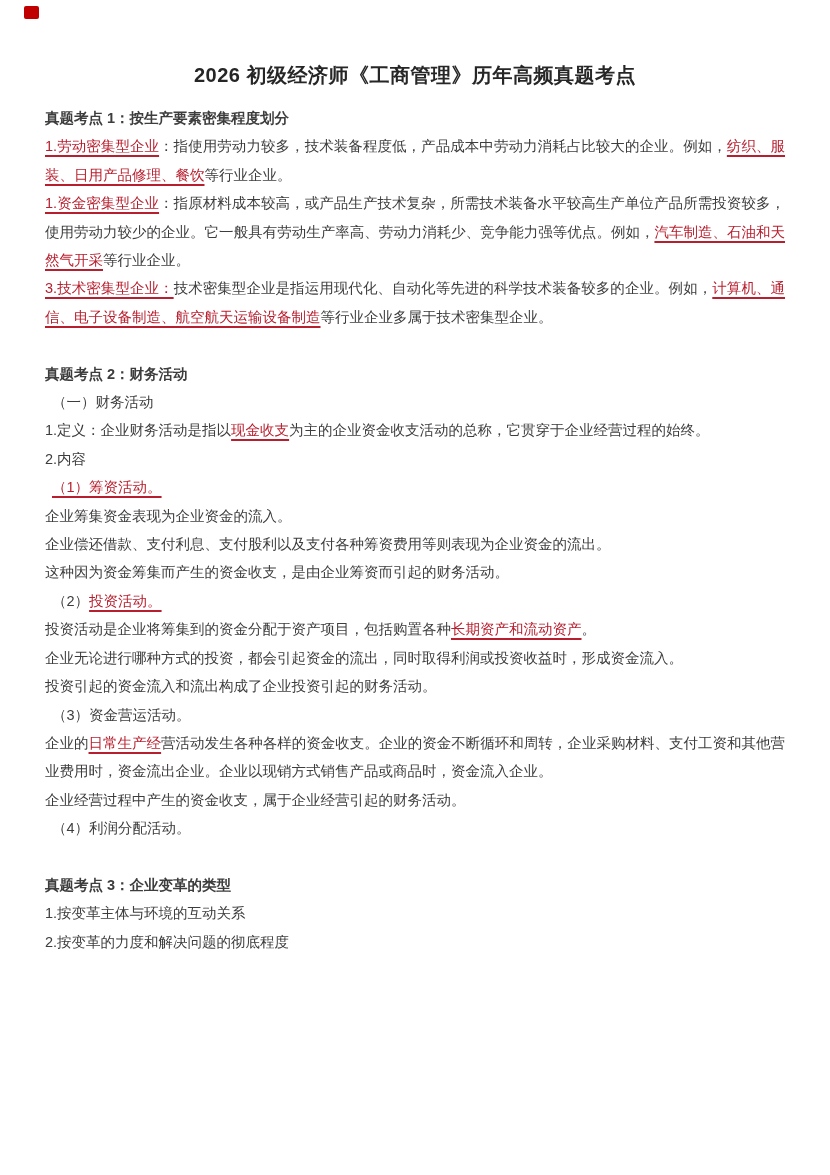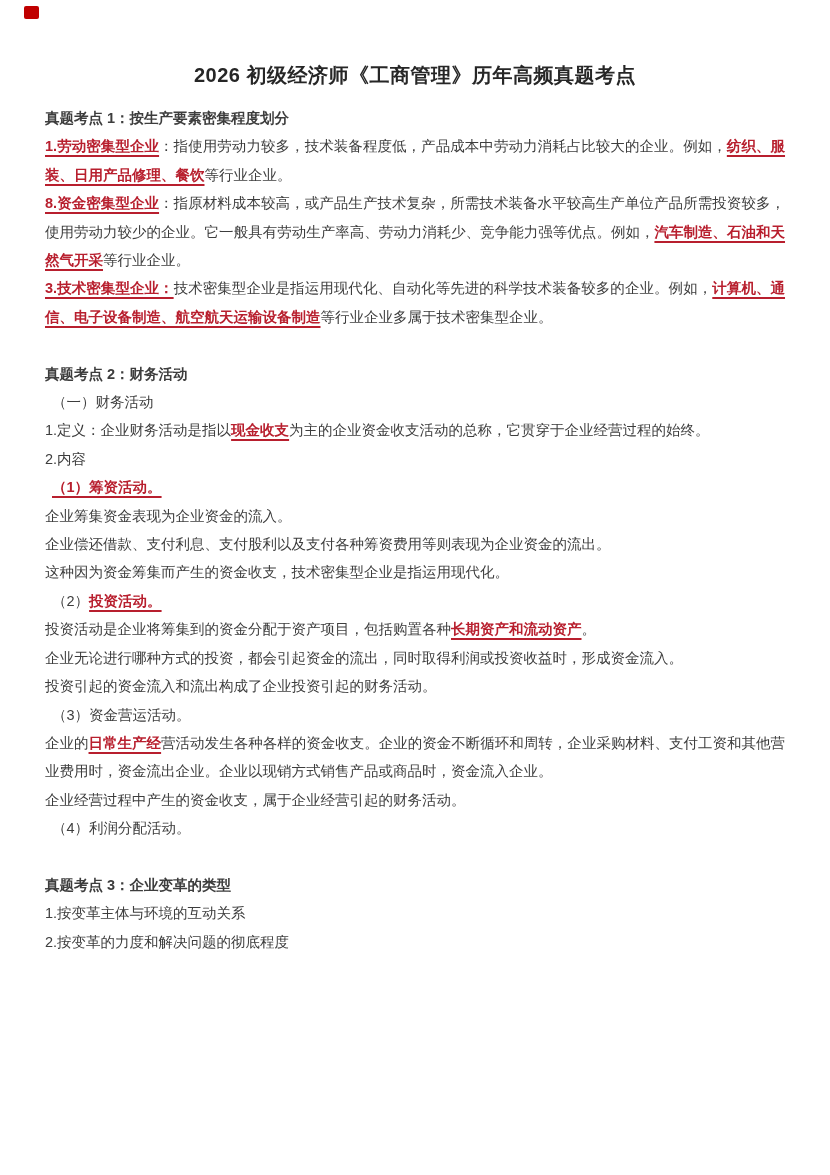--- a/index.html
+++ b/index.html
@@ -43,47 +43,47 @@
     line-height:28.4px;
     text-align:justify;
   }
   .para{margin:0;}
   .para.heading{font-weight:700;color:var(--heading-ink);}
   .para.spacer{height:28.4px;}
   .para.indent{padding-left:7px;}
   .run-n{color:var(--ink);}
   .run-r{
     color:var(--red);
-    font-weight:700;
+    font-weight:400;
     text-decoration:underline;
     text-decoration-color:var(--red);
     text-decoration-thickness:1.5px;
     text-underline-offset:4px;
   }
 </style>
 </head>
 <body>
 
 <div class="page">
   <div class="corner-mark" style="background: rgb(192, 0, 0);"></div>
   <h1 class="title">2026 初级经济师《工商管理》历年高频真题考点</h1>
   <div class="doc-body" id="doc-body">
       <div class="para heading"><span class="run-n">真题考点 1：按生产要素密集程度划分</span></div>
       <div class="para para"><span class="run-r">1.劳动密集型企业</span><span class="run-n">：指使用劳动力较多，技术装备程度低，产品成本中劳动力消耗占比较大的企业。例如，</span><span class="run-r">纺织、服装、日用产品修理、餐饮</span><span class="run-n">等行业企业。</span></div>
-      <div class="para para"><span class="run-r">8.资金密集型企业</span><span class="run-n">：指原材料成本较高，或产品生产技术复杂，所需技术装备水平较高生产单位产品所需投资较多，使用劳动力较少的企业。它一般具有劳动生产率高、劳动力消耗少、竞争能力强等优点。例如，</span><span class="run-r">汽车制造、石油和天然气开采</span><span class="run-n">等行业企业。</span></div>
+      <div class="para para"><span class="run-r">1.资金密集型企业</span><span class="run-n">：指原材料成本较高，或产品生产技术复杂，所需技术装备水平较高生产单位产品所需投资较多，使用劳动力较少的企业。它一般具有劳动生产率高、劳动力消耗少、竞争能力强等优点。例如，</span><span class="run-r">汽车制造、石油和天然气开采</span><span class="run-n">等行业企业。</span></div>
       <div class="para para"><span class="run-r">3.技术密集型企业：</span><span class="run-n">技术密集型企业是指运用现代化、自动化等先进的科学技术装备较多的企业。例如，</span><span class="run-r">计算机、通信、电子设备制造、航空航天运输设备制造</span><span class="run-n">等行业企业多属于技术密集型企业。</span></div>
       <div class="para spacer"></div>
       <div class="para heading"><span class="run-n">真题考点 2：财务活动</span></div>
       <div class="para para indent"><span class="run-n">（一）财务活动</span></div>
       <div class="para para"><span class="run-n">1.定义：企业财务活动是指以</span><span class="run-r">现金收支</span><span class="run-n">为主的企业资金收支活动的总称，它贯穿于企业经营过程的始终。</span></div>
       <div class="para para"><span class="run-n">2.内容</span></div>
       <div class="para para indent"><span class="run-r">（1）筹资活动。</span></div>
       <div class="para para"><span class="run-n">企业筹集资金表现为企业资金的流入。</span></div>
       <div class="para para"><span class="run-n">企业偿还借款、支付利息、支付股利以及支付各种筹资费用等则表现为企业资金的流出。</span></div>
-      <div class="para para"><span class="run-n">这种因为资金筹集而产生的资金收支，技术密集型企业是指运用现代化。</span></div>
+      <div class="para para"><span class="run-n">这种因为资金筹集而产生的资金收支，是由企业筹资而引起的财务活动。</span></div>
       <div class="para para indent"><span class="run-n">（2）</span><span class="run-r">投资活动。</span></div>
       <div class="para para"><span class="run-n">投资活动是企业将筹集到的资金分配于资产项目，包括购置各种</span><span class="run-r">长期资产和流动资产</span><span class="run-n">。</span></div>
       <div class="para para"><span class="run-n">企业无论进行哪种方式的投资，都会引起资金的流出，同时取得利润或投资收益时，形成资金流入。</span></div>
       <div class="para para"><span class="run-n">投资引起的资金流入和流出构成了企业投资引起的财务活动。</span></div>
       <div class="para para indent"><span class="run-n">（3）资金营运活动。</span></div>
       <div class="para para"><span class="run-n">企业的</span><span class="run-r">日常生产经</span><span class="run-n">营活动发生各种各样的资金收支。企业的资金不断循环和周转，企业采购材料、支付工资和其他营业费用时，资金流出企业。企业以现销方式销售产品或商品时，资金流入企业。</span></div>
       <div class="para para"><span class="run-n">企业经营过程中产生的资金收支，属于企业经营引起的财务活动。</span></div>
       <div class="para para indent"><span class="run-n">（4）利润分配活动。</span></div>
       <div class="para spacer"></div>
       <div class="para heading"><span class="run-n">真题考点 3：企业变革的类型</span></div>

